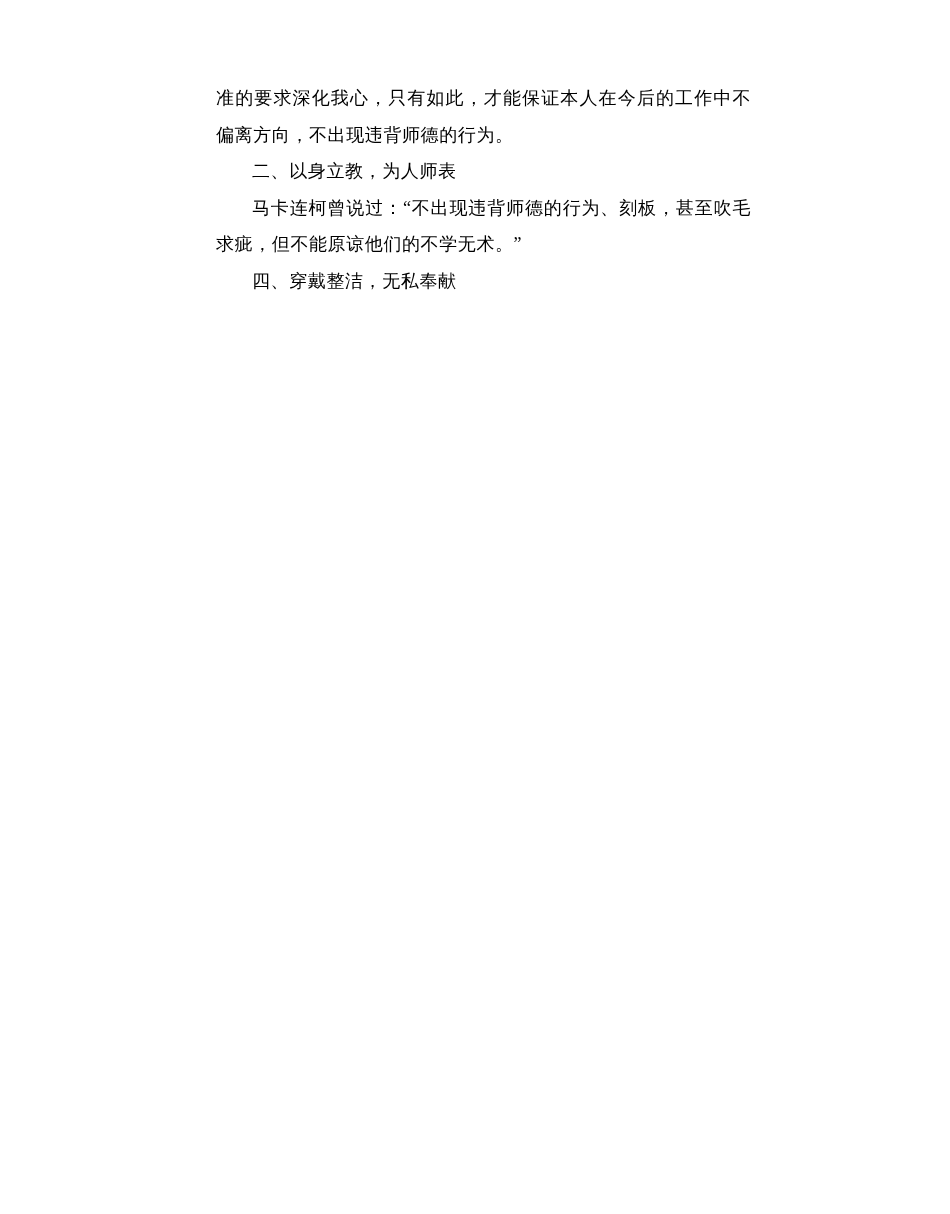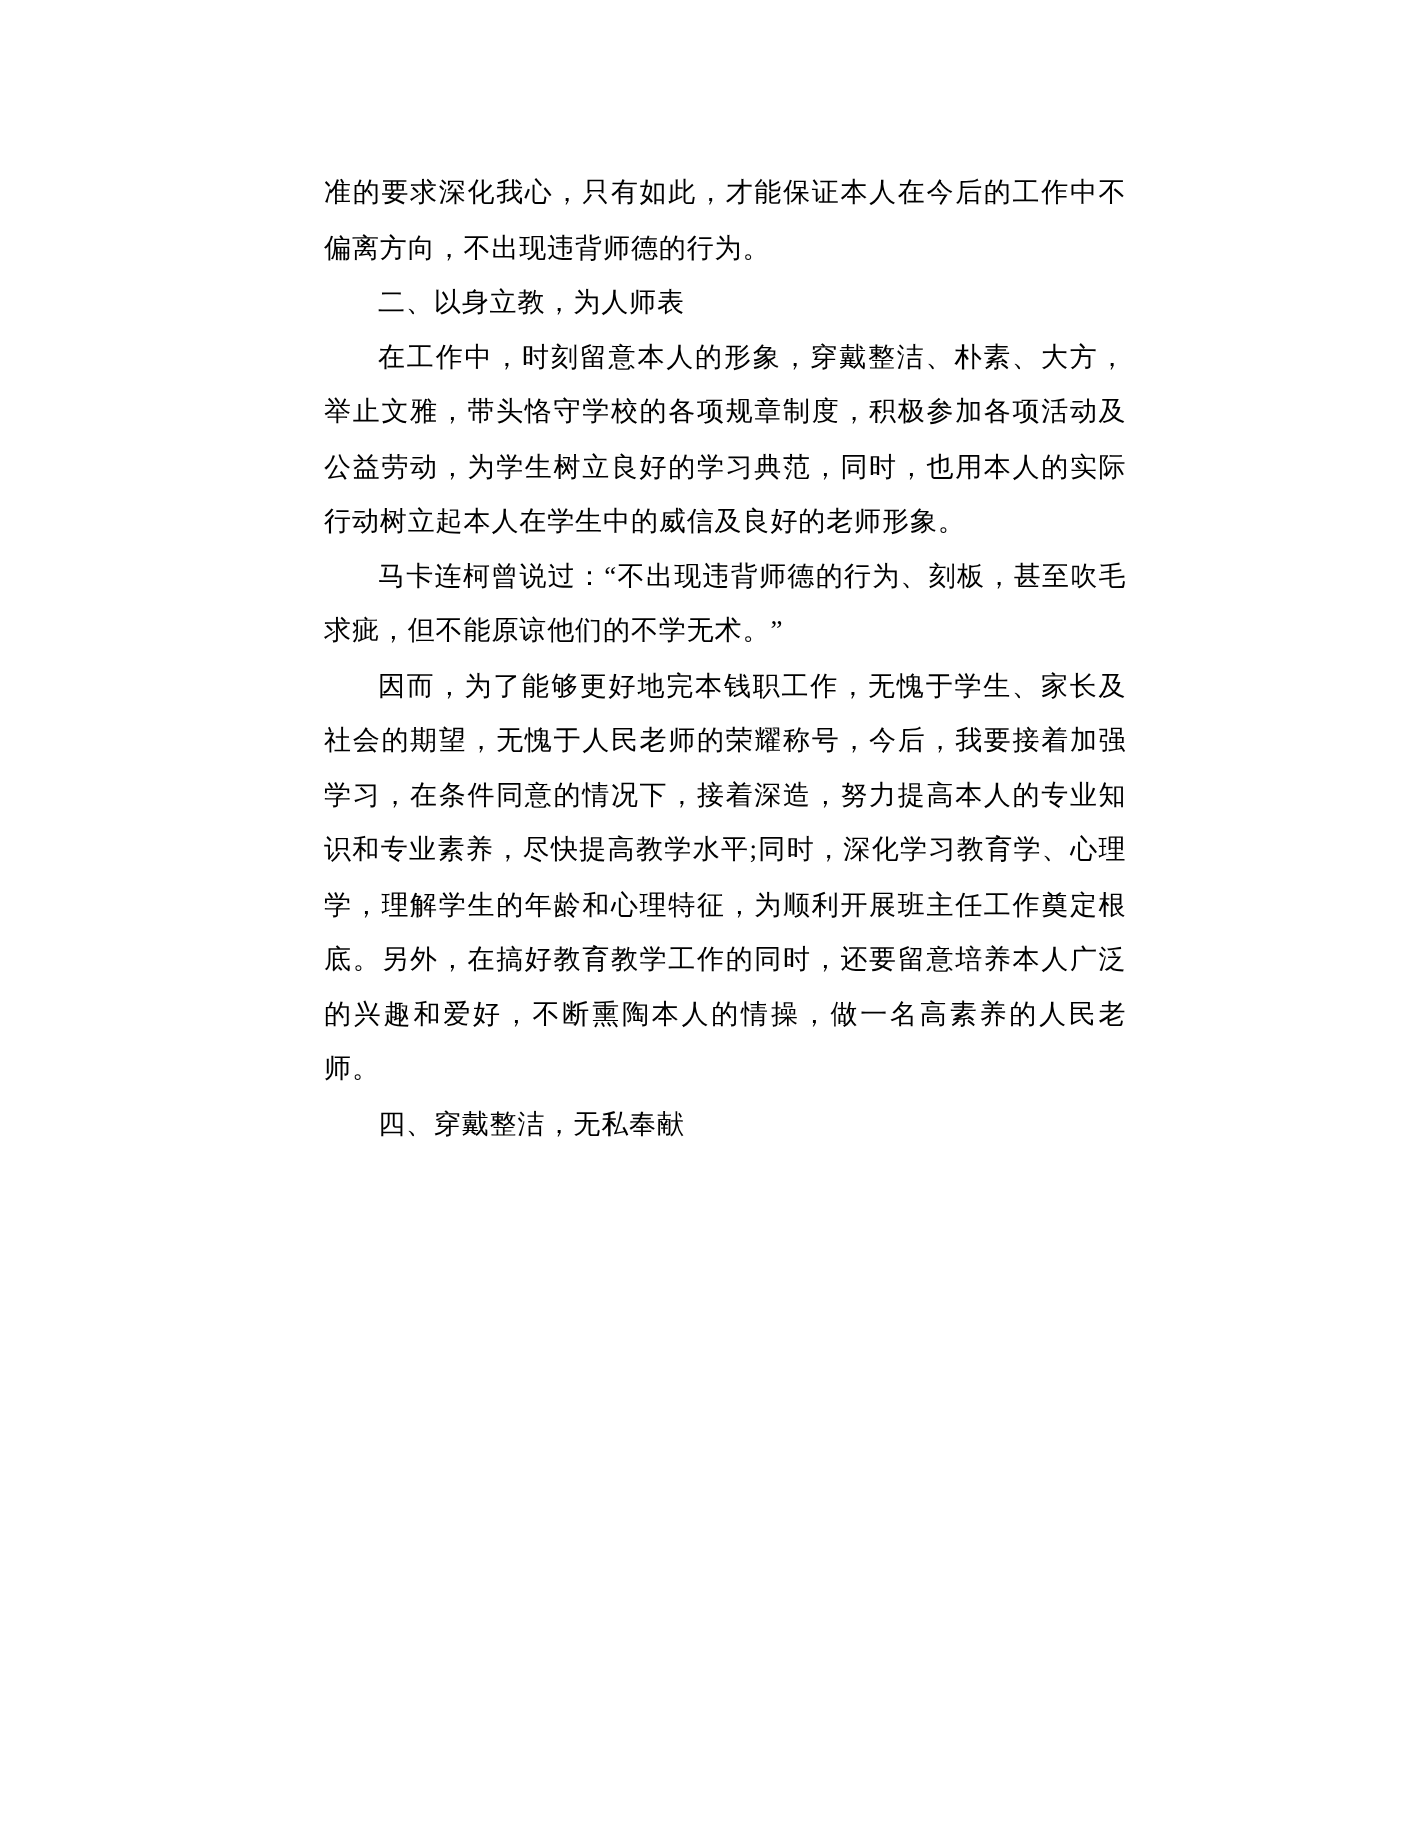--- a/index.html
+++ b/index.html
@@ -6,21 +6,21 @@
     margin: 0;
     padding: 0;
     background: #ffffff;
   }
   .page {
     box-sizing: border-box;
     width: 808px;
     min-height: 1214px;
     margin: 0 auto;
     background: #ffffff;
-    padding: 110px 128px 60px 145px;
+    padding: 80px 128px 60px 145px;
     font-family: "Liberation Serif", "DejaVu Serif", serif;
     font-size: 18px;
     color: #000000;
     letter-spacing: 0.6px;
   }
   .para {
     margin: 0;
     line-height: 36.5px;
     text-align: justify;
     text-indent: 2em;
@@ -29,17 +29,15 @@
   .para.no-indent {
     text-indent: 0;
   }
 </style>
 </head>
 <body>
 
 <div class="page">
   <p class="para no-indent">准的要求深化我心，只有如此，才能保证本人在今后的工作中不偏离方向，不出现违背师德的行为。</p>
   <p class="para">二、以身立教，为人师表</p>
-  <p class="para">在工作中，时刻留意本人的形象，穿戴整洁、朴素、大方，举止文雅，带头恪守学校的各项规章制度，积极参加各项活动及公益劳动，为学生树立良好的学习典范，同时，也用本人的实际行动树立起本人在学生中的威信及良好的老师形象。</p>
   <p class="para">马卡连柯曾说过：“不出现违背师德的行为、刻板，甚至吹毛求疵，但不能原谅他们的不学无术。”</p>
-  <p class="para">因而，为了能够更好地完本钱职工作，无愧于学生、家长及社会的期望，无愧于人民老师的荣耀称号，今后，我要接着加强学习，在条件同意的情况下，接着深造，努力提高本人的专业知识和专业素养，尽快提高教学水平;同时，深化学习教育学、心理学，理解学生的年龄和心理特征，为顺利开展班主任工作奠定根底。另外，在搞好教育教学工作的同时，还要留意培养本人广泛的兴趣和爱好，不断熏陶本人的情操，做一名高素养的人民老师。</p>
   <p class="para">四、穿戴整洁，无私奉献</p>
 </div>
 
 </body></html>

